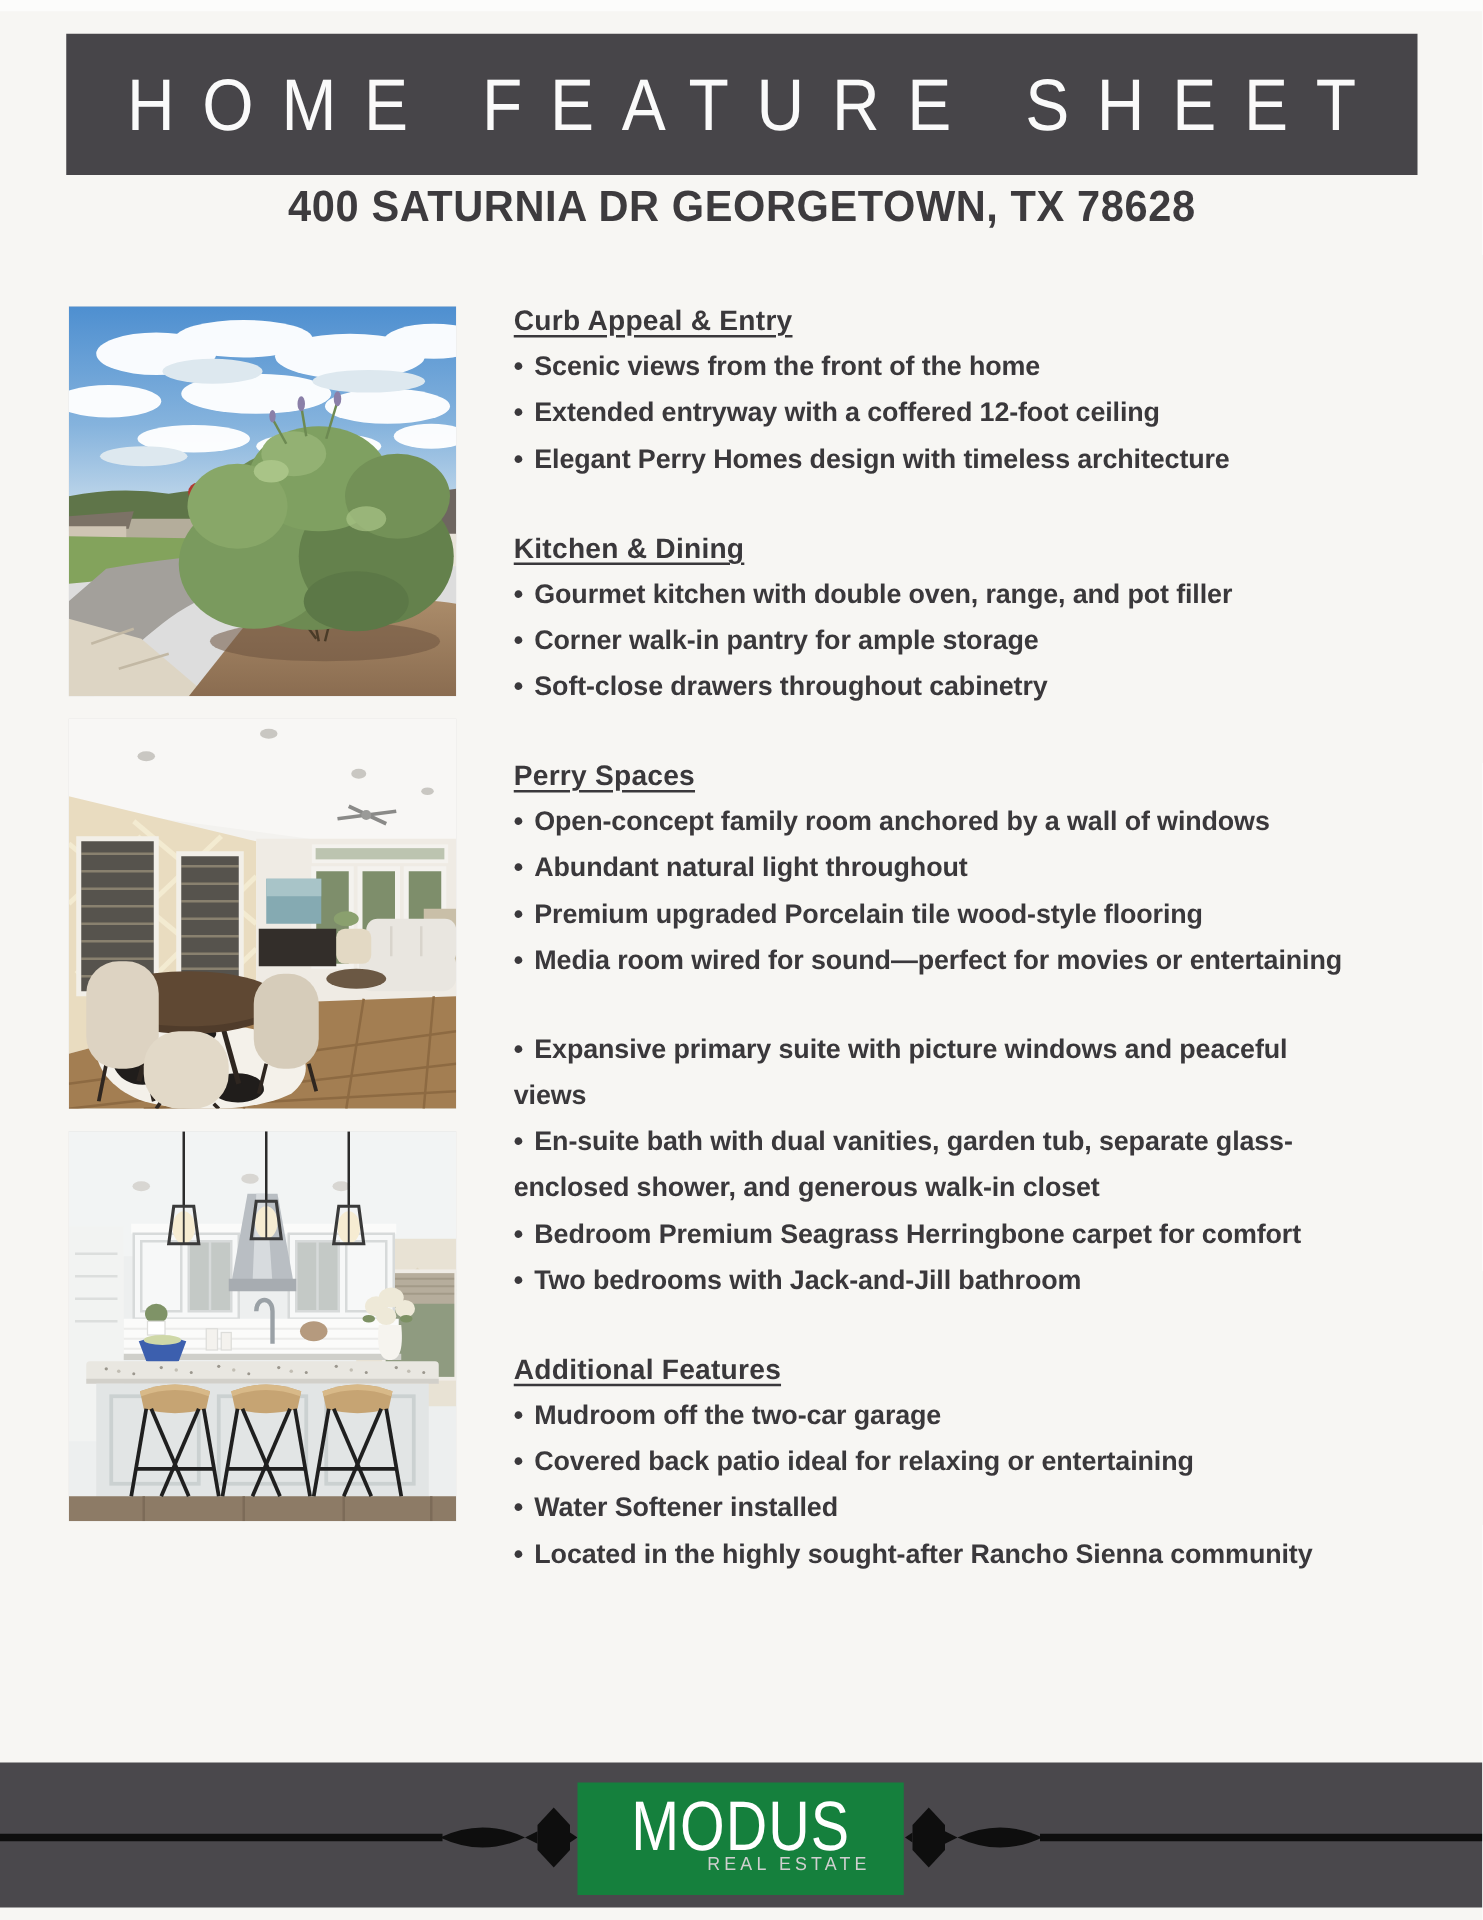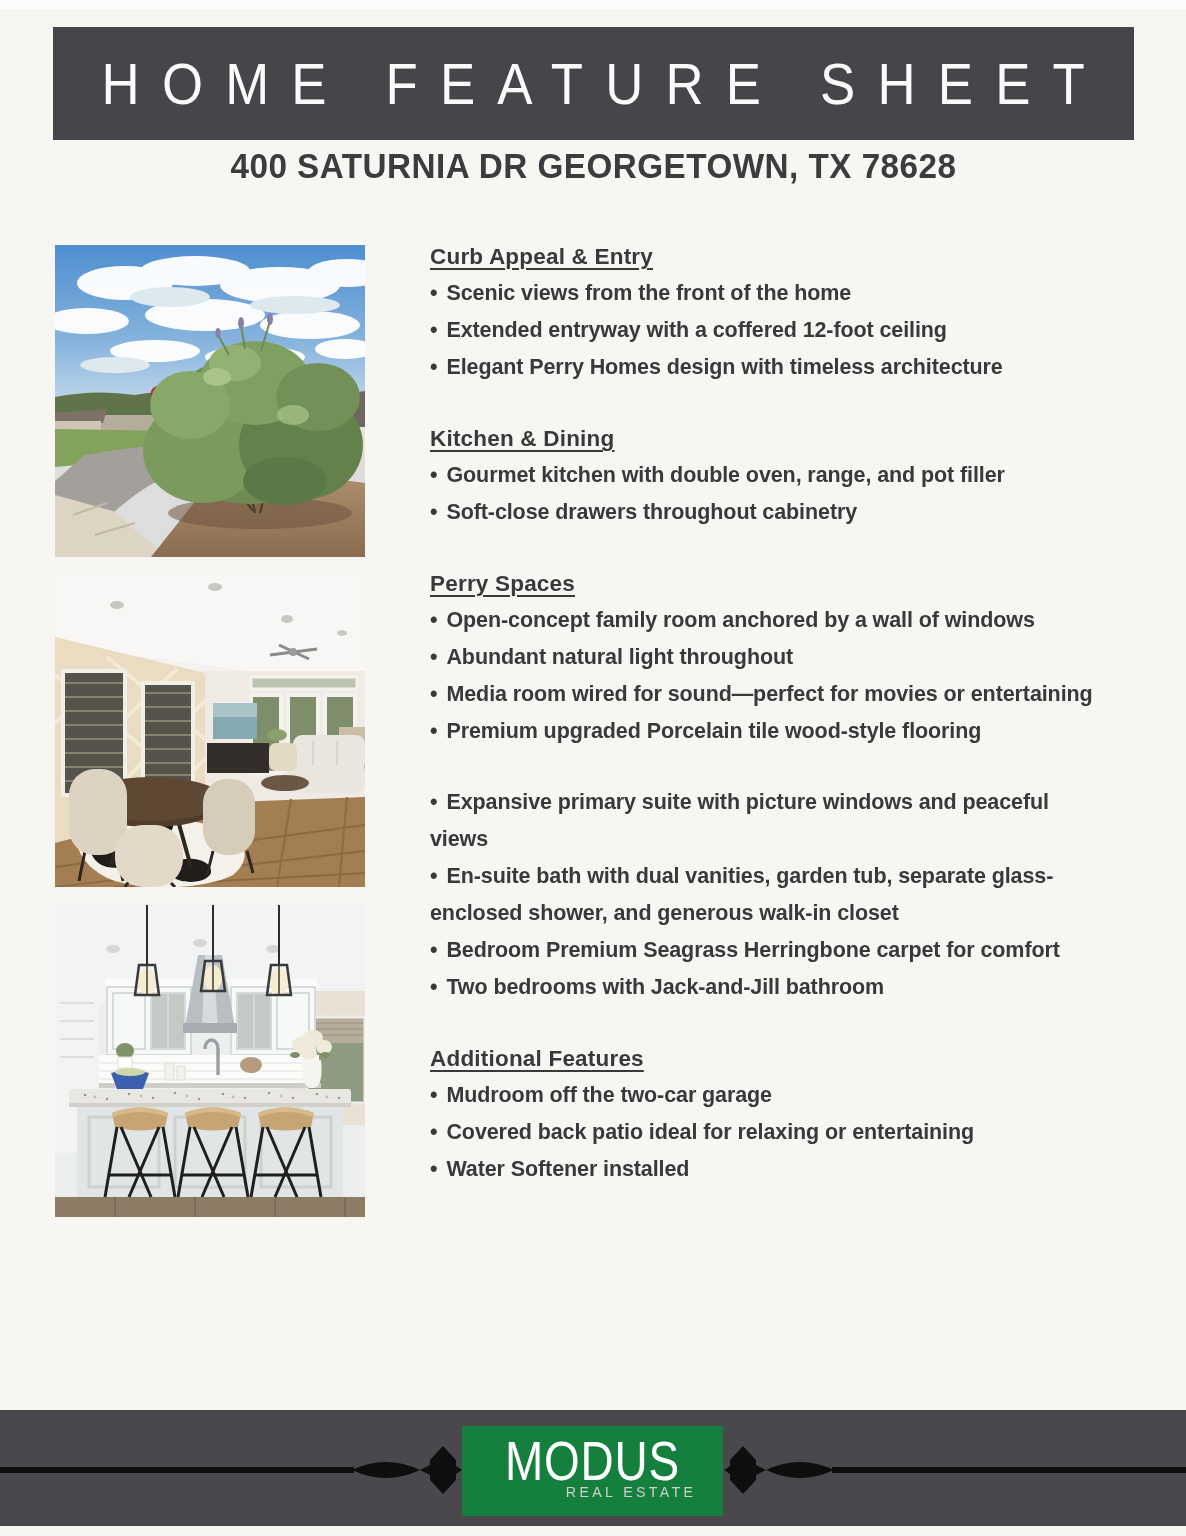--- a/index.html
+++ b/index.html
@@ -31,21 +31,21 @@
   .photo {
     position:absolute; left:55px; width:310px; height:312px;
     margin:0; overflow:hidden; background:#dddddd;
   }
   .photo svg { display:block; width:100%; height:100%; }
   .photo-1 { top:245px; }
   .photo-2 { top:575px; }
   .photo-3 { top:905px; }
 
   
-  .text-col { position:absolute; left:430px; top:238px; width:668px; }
+  .text-col { position:absolute; left:411px; top:238px; width:668px; }
   .feature-section { margin:0 0 34px 0; }
   .sec-heading {
     margin:0; font-size:22.5px; line-height:37px; font-weight:700;
     color:#3a383b; letter-spacing:0.2px;
     text-decoration:underline; text-decoration-thickness:2px; text-underline-offset:4px;
   }
   .bullet {
     margin:0; font-size:21.5px; line-height:37px; font-weight:700;
     color:#3a383b; letter-spacing:-0.1px;
   }
@@ -390,43 +390,45 @@
     <section class="feature-section">
       <h2 class="sec-heading">Curb Appeal &amp; Entry</h2>
       <p class="bullet">Scenic views from the front of the home</p>
       <p class="bullet">Extended entryway with a coffered 12-foot ceiling</p>
       <p class="bullet">Elegant Perry Homes design with timeless architecture</p>
     </section>
 
     <section class="feature-section">
       <h2 class="sec-heading">Kitchen &amp; Dining</h2>
       <p class="bullet">Gourmet kitchen with double oven, range, and pot filler</p>
+      <p class="bullet">Corner walk-in pantry for ample storage</p>
       <p class="bullet">Soft-close drawers throughout cabinetry</p>
     </section>
 
     <section class="feature-section">
       <h2 class="sec-heading">Perry Spaces</h2>
       <p class="bullet">Open-concept family room anchored by a wall of windows</p>
       <p class="bullet">Abundant natural light throughout</p>
+      <p class="bullet">Premium upgraded Porcelain tile wood-style flooring</p>
       <p class="bullet">Media room wired for sound—perfect for movies or entertaining</p>
-      <p class="bullet">Premium upgraded Porcelain tile wood-style flooring</p>
     </section>
 
     <section class="feature-section">
       <p class="bullet">Expansive primary suite with picture windows and peaceful views</p>
       <p class="bullet">En-suite bath with dual vanities, garden tub, separate glass-enclosed shower, and generous walk-in closet</p>
       <p class="bullet">Bedroom Premium Seagrass Herringbone carpet for comfort</p>
       <p class="bullet">Two bedrooms with Jack-and-Jill bathroom</p>
     </section>
 
     <section class="feature-section">
       <h2 class="sec-heading">Additional Features</h2>
       <p class="bullet">Mudroom off the two-car garage</p>
       <p class="bullet">Covered back patio ideal for relaxing or entertaining</p>
       <p class="bullet">Water Softener installed</p>
+      <p class="bullet">Located in the highly sought-after Rancho Sienna community</p>
     </section>
 
   </div>
 
   <footer class="footer-band">
     <div class="ornament ornament-left">
       <svg viewBox="0 0 462 116">
         <g fill="#0e0e0e">
           <rect x="0" y="57" width="354" height="6"></rect>
           <path d="M352,60 Q386,44 420,60 Q386,76 352,60 Z"></path>

